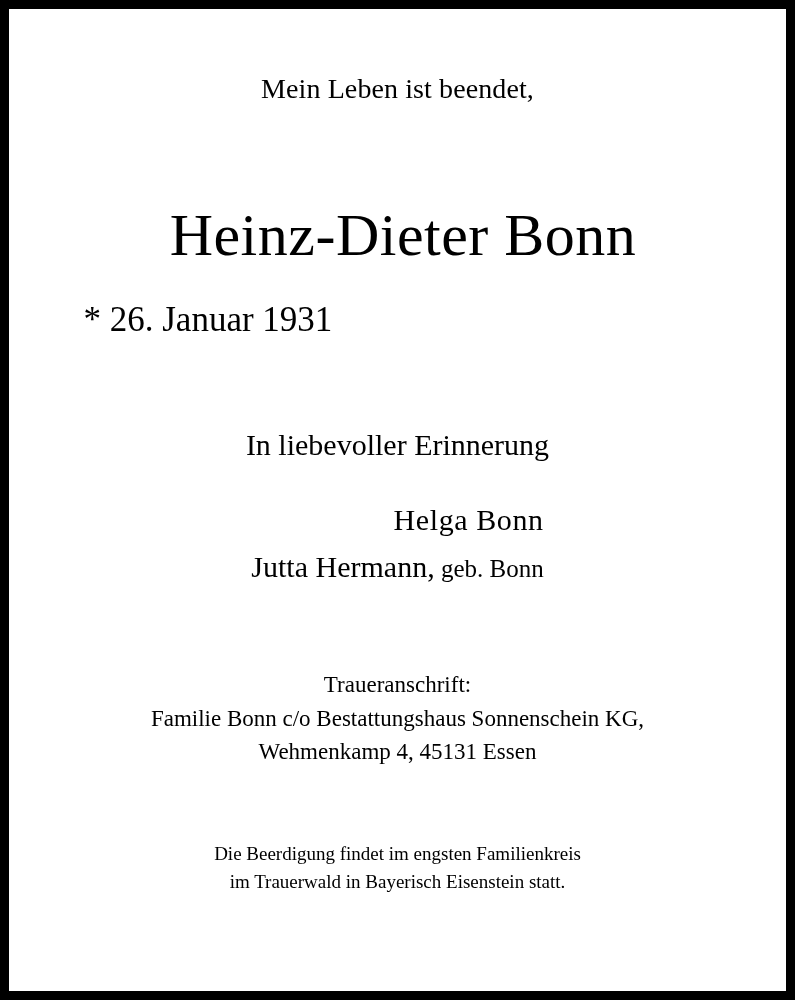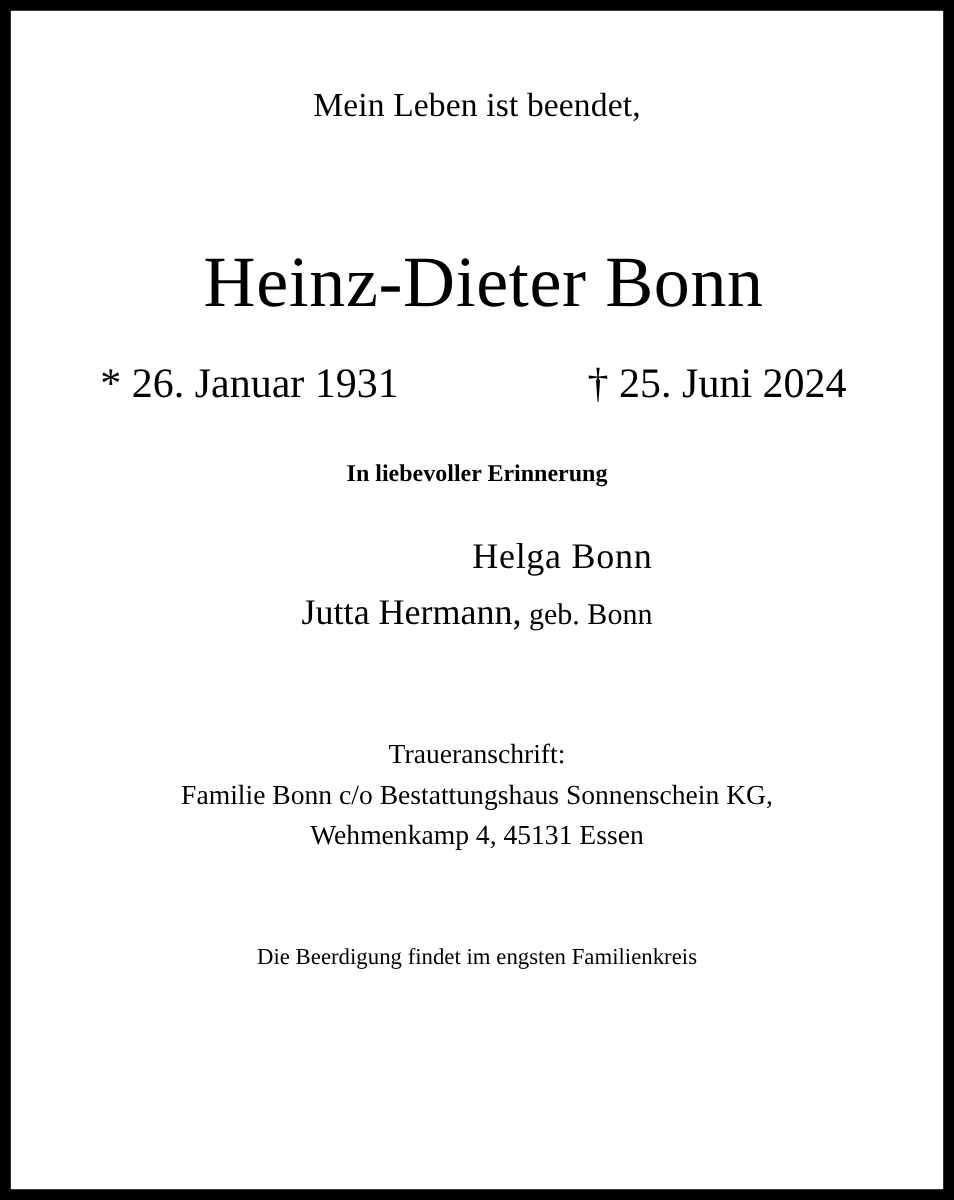--- a/index.html
+++ b/index.html
@@ -51,24 +51,23 @@
     font-size: 35px;
     line-height: 1.1;
   }
   .dates .birth {
     padding-left: 6px;
   }
   .dates .death {
     padding-right: 12px;
   }
   .memory {
-    margin-top: 44px;
-    font-size: 20px;
+    margin-top: 88px;
+    font-size: 30px;
     line-height: 1.2;
-    font-weight: bold;
   }
   .survivors {
     margin-top: 34px;
     font-size: 30px;
     line-height: 1.55;
   }
   .survivors .first {
     letter-spacing: 0.6px;
     text-align: right;
   }
@@ -98,35 +97,35 @@
 <div class="notice">
 
   <div class="epitaph">
     <div>Mein Leben ist beendet,</div>
   </div>
 
   <div class="name">Heinz-Dieter Bonn</div>
 
   <div class="dates">
     <span class="birth">* 26. Januar 1931</span>
-    <span class="death">† 25. Juni 2024</span>
   </div>
 
   <div class="memory">In liebevoller Erinnerung</div>
 
   <div class="survivors">
     <div class="first">Helga  Bonn</div>
     <div class="second">
       <span>Jutta Hermann,</span><span class="small"> geb. Bonn</span>
     </div>
   </div>
 
   <div class="address">
     <div>Traueranschrift:</div>
     <div>Familie Bonn c/o Bestattungshaus Sonnenschein KG,</div>
     <div>Wehmenkamp 4, 45131 Essen</div>
   </div>
 
   <div class="funeral">
     <div>Die Beerdigung findet im engsten Familienkreis</div>
+    <div>im Trauerwald in Bayerisch Eisenstein statt.</div>
   </div>
 
 </div>
 
 </body></html>

